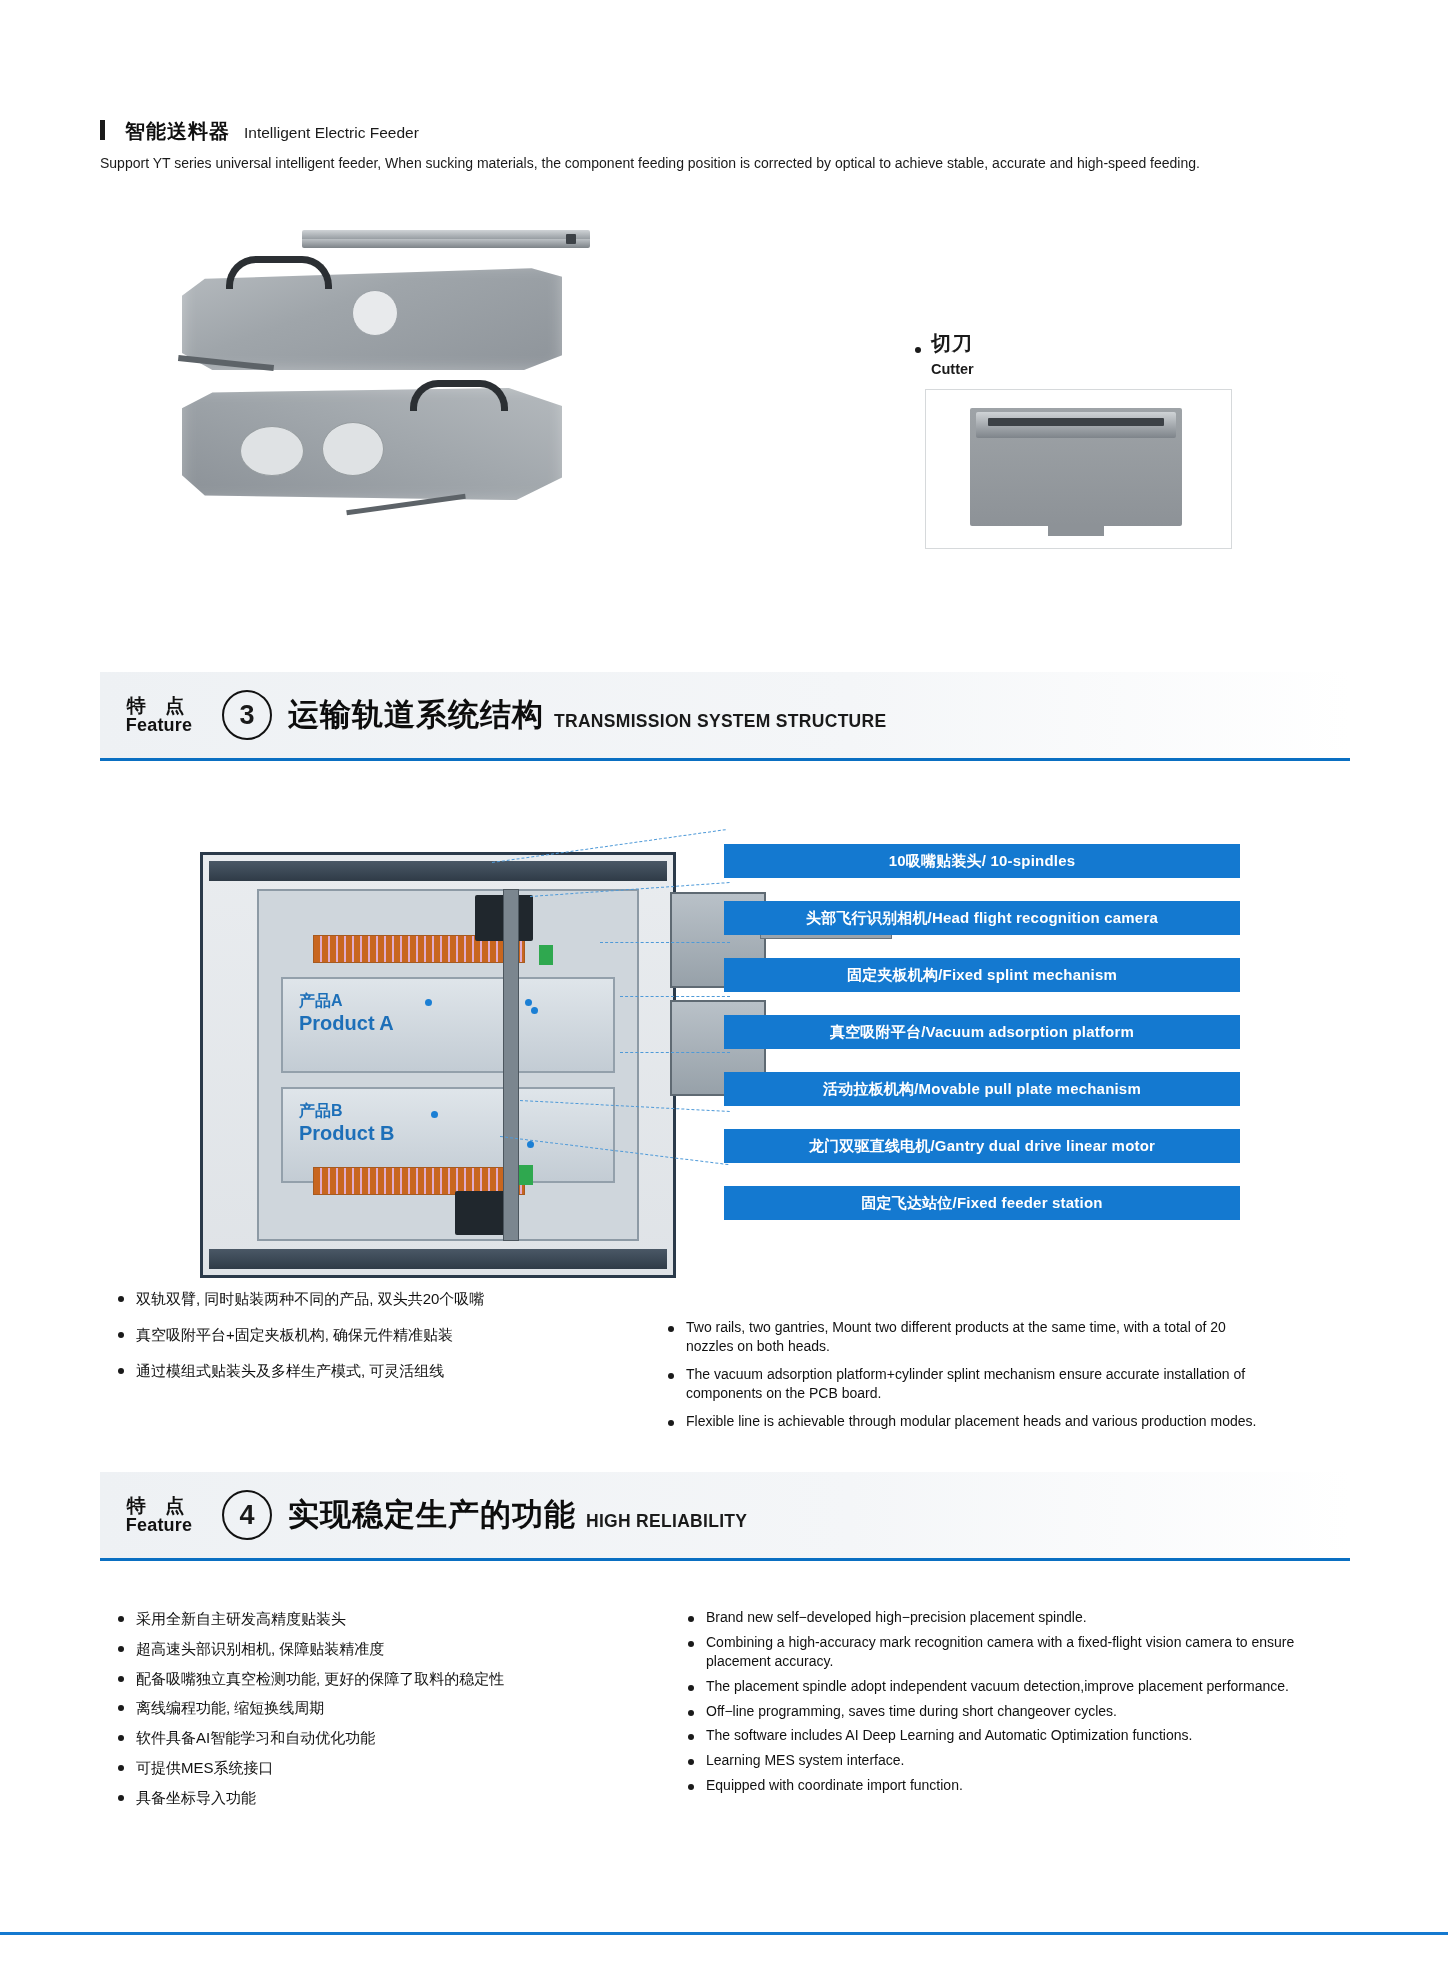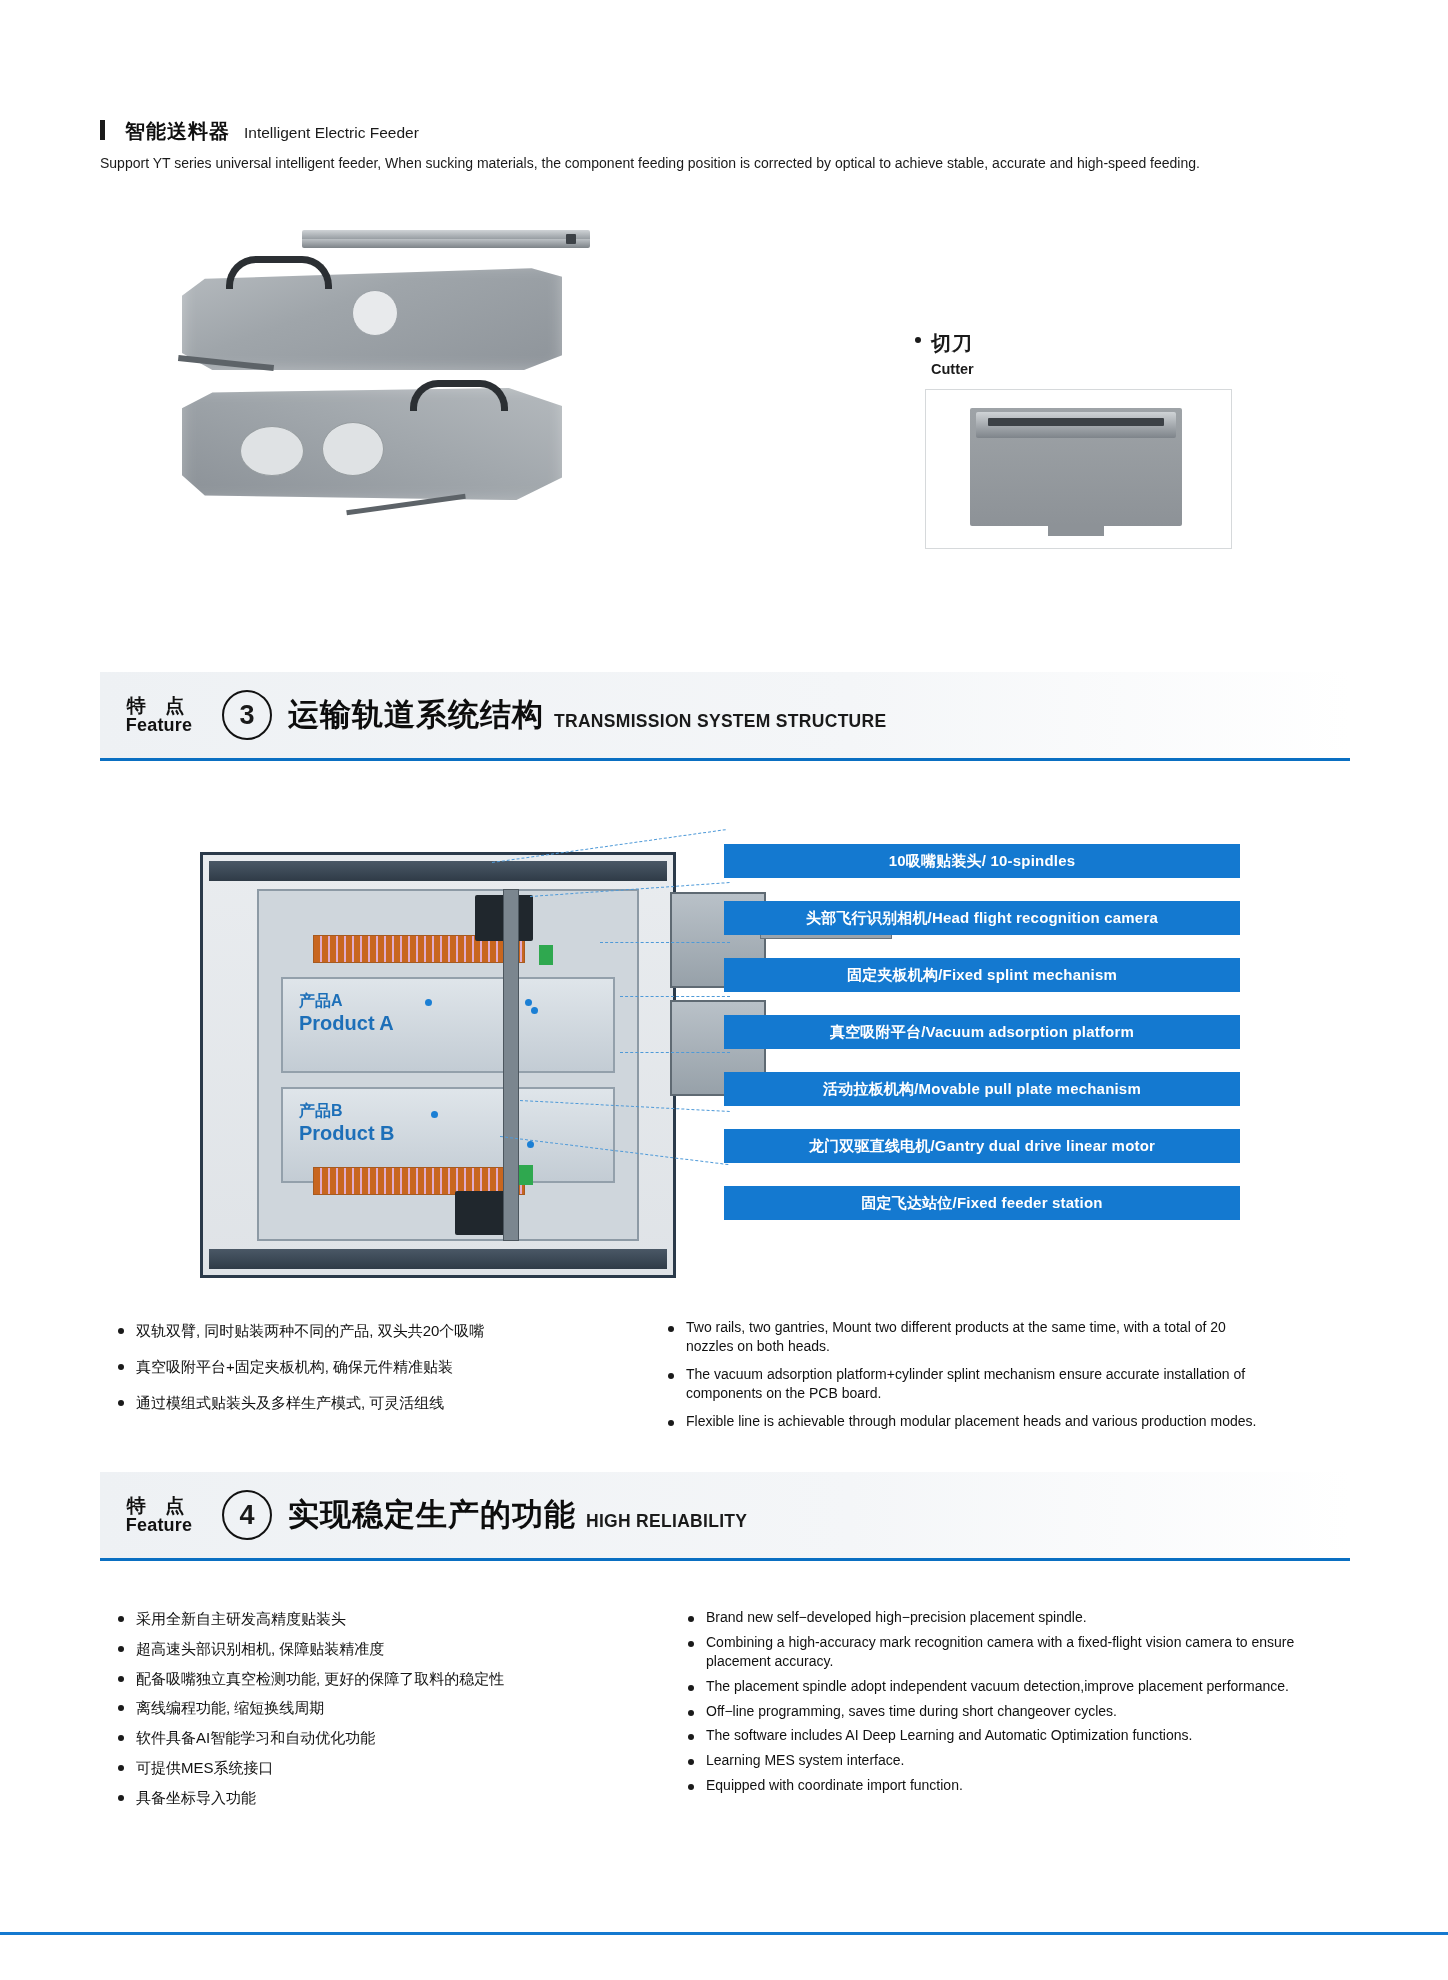--- a/index.html
+++ b/index.html
@@ -162,21 +162,21 @@
 
   
   .cutter-block {
     position: absolute;
     left: 915px;
     top: 330px;
     width: 320px;
   }
   .cutter-head {
     display: flex;
-    align-items: center;
+    align-items: flex-end;
     gap: 10px;
   }
   .bullet-dot {
     width: 6px; height: 6px;
     border-radius: 50%;
     background: #1a1a1a;
     display:inline-block;
     position: relative;
     top: -4px;
   }
@@ -420,21 +420,21 @@
     margin-top: 8px;
     margin-right: 12px;
     flex: none;
   }
   .bullet-item .bt {
     font-size: 15px;
     line-height: 1.45;
     color: #111;
   }
 
-  #bullets-cn-3 { left: 118px; top: 1320px; width: 480px; }
+  #bullets-cn-3 { left: 118px; top: 1288px; width: 480px; }
   #bullets-en-3 { left: 668px; top: 1318px; width: 600px; }
   #bullets-en-3 .bullet-item { margin-bottom: 9px; }
   #bullets-en-3 .bt { font-size: 14px; line-height: 1.35; }
 
   #bullets-cn-4 { left: 118px; top: 1608px; width: 470px; }
   #bullets-cn-4 .bullet-item { margin-bottom: 8px; }
   #bullets-cn-4 .bt { font-size: 15px; }
   #bullets-en-4 { left: 688px; top: 1608px; width: 620px; }
   #bullets-en-4 .bullet-item { margin-bottom: 6px; }
   #bullets-en-4 .bt { font-size: 14px; line-height: 1.35; }

